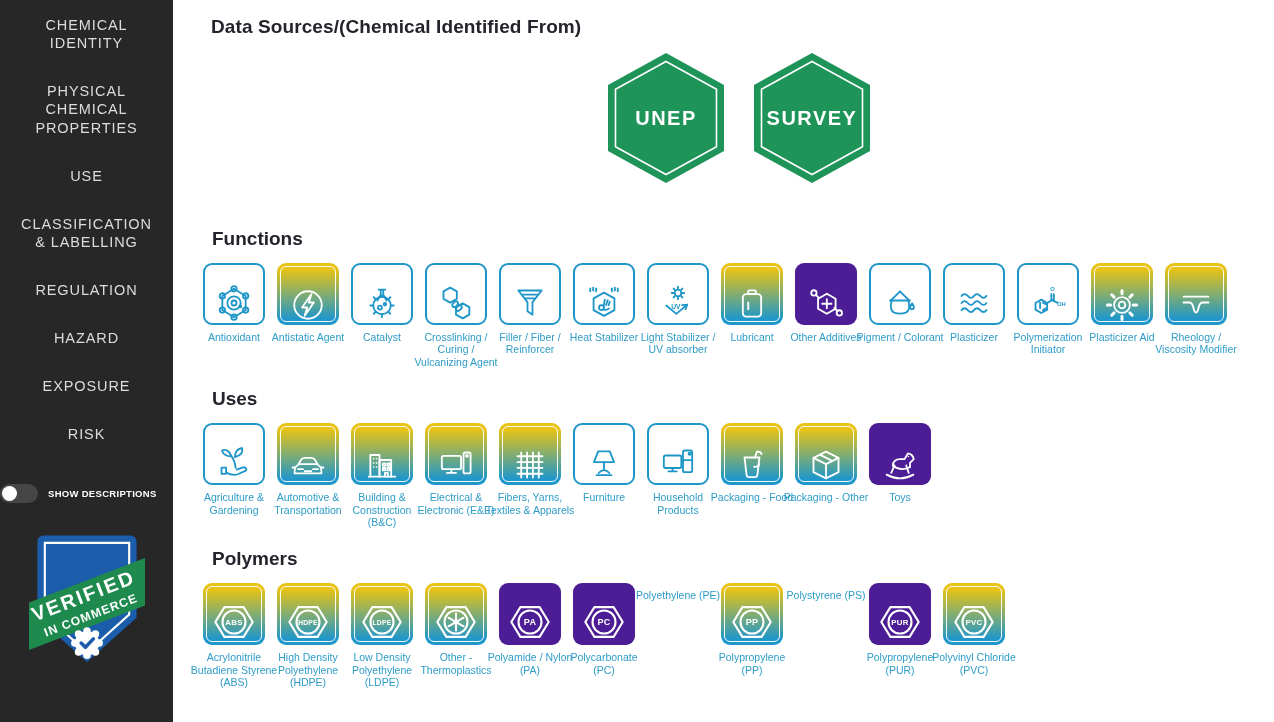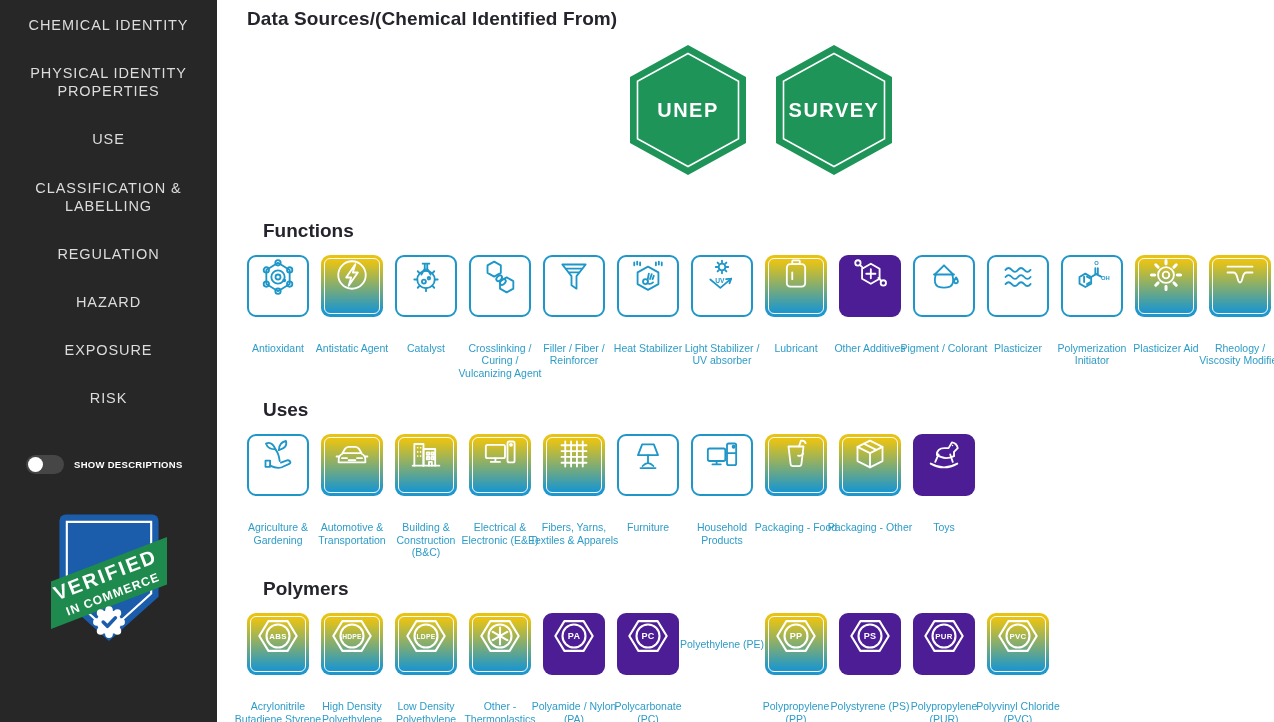--- a/index.html
+++ b/index.html
@@ -3,69 +3,69 @@
 <meta charset="utf-8">
 <style>
   html,body{margin:0;padding:0;}
   body{
     width:1274px;height:722px;overflow:hidden;display:flex;
     font-family:"Liberation Sans","DejaVu Sans",sans-serif;
     background:#ffffff;
   }
   
   .sidebar{
-    width:217px;flex-shrink:0;background:#272727;
+    width:173px;flex-shrink:0;background:#272727;
     display:flex;flex-direction:column;align-items:stretch;
-    padding-top:16px;box-sizing:border-box;gap:8px;
+    padding-top:16px;box-sizing:border-box;
   }
   .menu{display:flex;flex-direction:column;gap:30px;}
   .menu-item{
     color:#dcdcdc;font-size:14.5px;letter-spacing:.9px;line-height:1.25;
     text-align:center;padding:0 14px;cursor:pointer;font-weight:500;
   }
-  .toggle-row{margin-top:40px;display:flex;align-items:center;gap:10px;padding-left:26px;cursor:pointer;}
+  .toggle-row{margin-top:40px;display:flex;align-items:center;gap:10px;cursor:pointer;}
   .switch{width:38px;height:19px;border-radius:10px;background:#464646;position:relative;flex-shrink:0;}
   .knob{position:absolute;left:2px;top:2px;width:15px;height:15px;border-radius:50%;background:#ffffff;}
   .toggle-label{color:#ffffff;font-size:9.5px;font-weight:bold;letter-spacing:.3px;}
   .badge-wrap{margin:26px auto 0;width:116px;}
   
   .main{flex:1;padding:8px 0 0 30px;box-sizing:border-box;}
   .page-title{
-    margin:0;font-size:19px;font-weight:bold;color:#24242c;letter-spacing:.1px;
+    margin:8px;font-size:19px;font-weight:bold;color:#24242c;letter-spacing:.1px;
   }
   .hex-row{display:flex;gap:28px;margin-top:14px;justify-content:center;}
   .section{margin-top:20px;}
   .section:first-of-type{margin-top:40px;}
-  .section-heading{margin:0 0 13px 16px;font-size:19px;font-weight:bold;color:#24242c;}
+  .section-heading{margin:0 0 13px 9px;font-size:19px;font-weight:bold;color:#24242c;}
   .tile-row{display:flex;gap:12px;}
   .cell{width:62px;display:flex;flex-direction:column;align-items:center;}
   .tile{
     width:62px;height:62px;border-radius:9px;box-sizing:border-box;
-    display:flex;align-items:flex-start;justify-content:center;position:relative;cursor:pointer;
+    display:flex;align-items:flex-end;justify-content:center;position:relative;cursor:pointer;
   }
   .tile.outline{background:#fff;border:2px solid #1e96c8;color:#1e96c8;}
   .tile.gradient{background:linear-gradient(180deg,#e7c315 10%,#2097ca 90%);color:#ffffff;}
   .tile.gradient::after{
     content:'';position:absolute;inset:3px;border:1.5px solid rgba(255,255,255,.95);
     border-radius:6px;pointer-events:none;
   }
   .tile.solid{background:#4c1d95;color:#ffffff;}
   .tile svg{display:block;}
   .tile-label{
-    margin-top:25px;width:90px;text-align:center;
+    margin-top:6px;width:90px;text-align:center;
     font-size:10.5px;line-height:1.18;color:#2e9cc8;
   }
 </style>
 </head>
 <body>
 
 <aside class="sidebar">
   <nav class="menu" id="menu">
       <div class="menu-item">CHEMICAL IDENTITY</div>
-      <div class="menu-item">PHYSICAL IDENTITY PROPERTIES</div>
+      <div class="menu-item">PHYSICAL CHEMICAL PROPERTIES</div>
       <div class="menu-item">USE</div>
       <div class="menu-item">CLASSIFICATION &amp; LABELLING</div>
       <div class="menu-item">REGULATION</div>
       <div class="menu-item">HAZARD</div>
       <div class="menu-item">EXPOSURE</div>
       <div class="menu-item">RISK</div>
     </nav>
 
   <div class="toggle-row">
     <div class="switch">
@@ -541,29 +541,20 @@
                 <svg width="46" height="46" viewBox="0 0 48 48" fill="none" stroke="currentColor" stroke-width="2.2" stroke-linecap="round" stroke-linejoin="round">
                   <path d="M4.5 24 14 8.5h20L43.5 24 34 39.5H14Z"></path>
                   <circle cx="24" cy="24" r="12"></circle>
                   <text x="24" y="27.3" text-anchor="middle" font-size="9.5" font-weight="bold" fill="currentColor" stroke="none" letter-spacing=".3">PP</text>
                 </svg>
               </span>
             </div>
             <div class="tile-label">Polypropylene (PP)</div>
           </div>
           <div class="cell">
-            <div class="tile solid">
-              <span>
-                <svg width="46" height="46" viewBox="0 0 48 48" fill="none" stroke="currentColor" stroke-width="2.2" stroke-linecap="round" stroke-linejoin="round">
-                  <path d="M4.5 24 14 8.5h20L43.5 24 34 39.5H14Z"></path>
-                  <circle cx="24" cy="24" r="12"></circle>
-                  <text x="24" y="27.3" text-anchor="middle" font-size="9.5" font-weight="bold" fill="currentColor" stroke="none" letter-spacing=".3">PS</text>
-                </svg>
-              </span>
-            </div>
             <div class="tile-label">Polystyrene (PS)</div>
           </div>
           <div class="cell">
             <div class="tile solid">
               <span>
                 <svg width="46" height="46" viewBox="0 0 48 48" fill="none" stroke="currentColor" stroke-width="2.2" stroke-linecap="round" stroke-linejoin="round">
                   <path d="M4.5 24 14 8.5h20L43.5 24 34 39.5H14Z"></path>
                   <circle cx="24" cy="24" r="12"></circle>
                   <text x="24" y="27.3" text-anchor="middle" font-size="8.2" font-weight="bold" fill="currentColor" stroke="none" letter-spacing=".3">PUR</text>
                 </svg>

